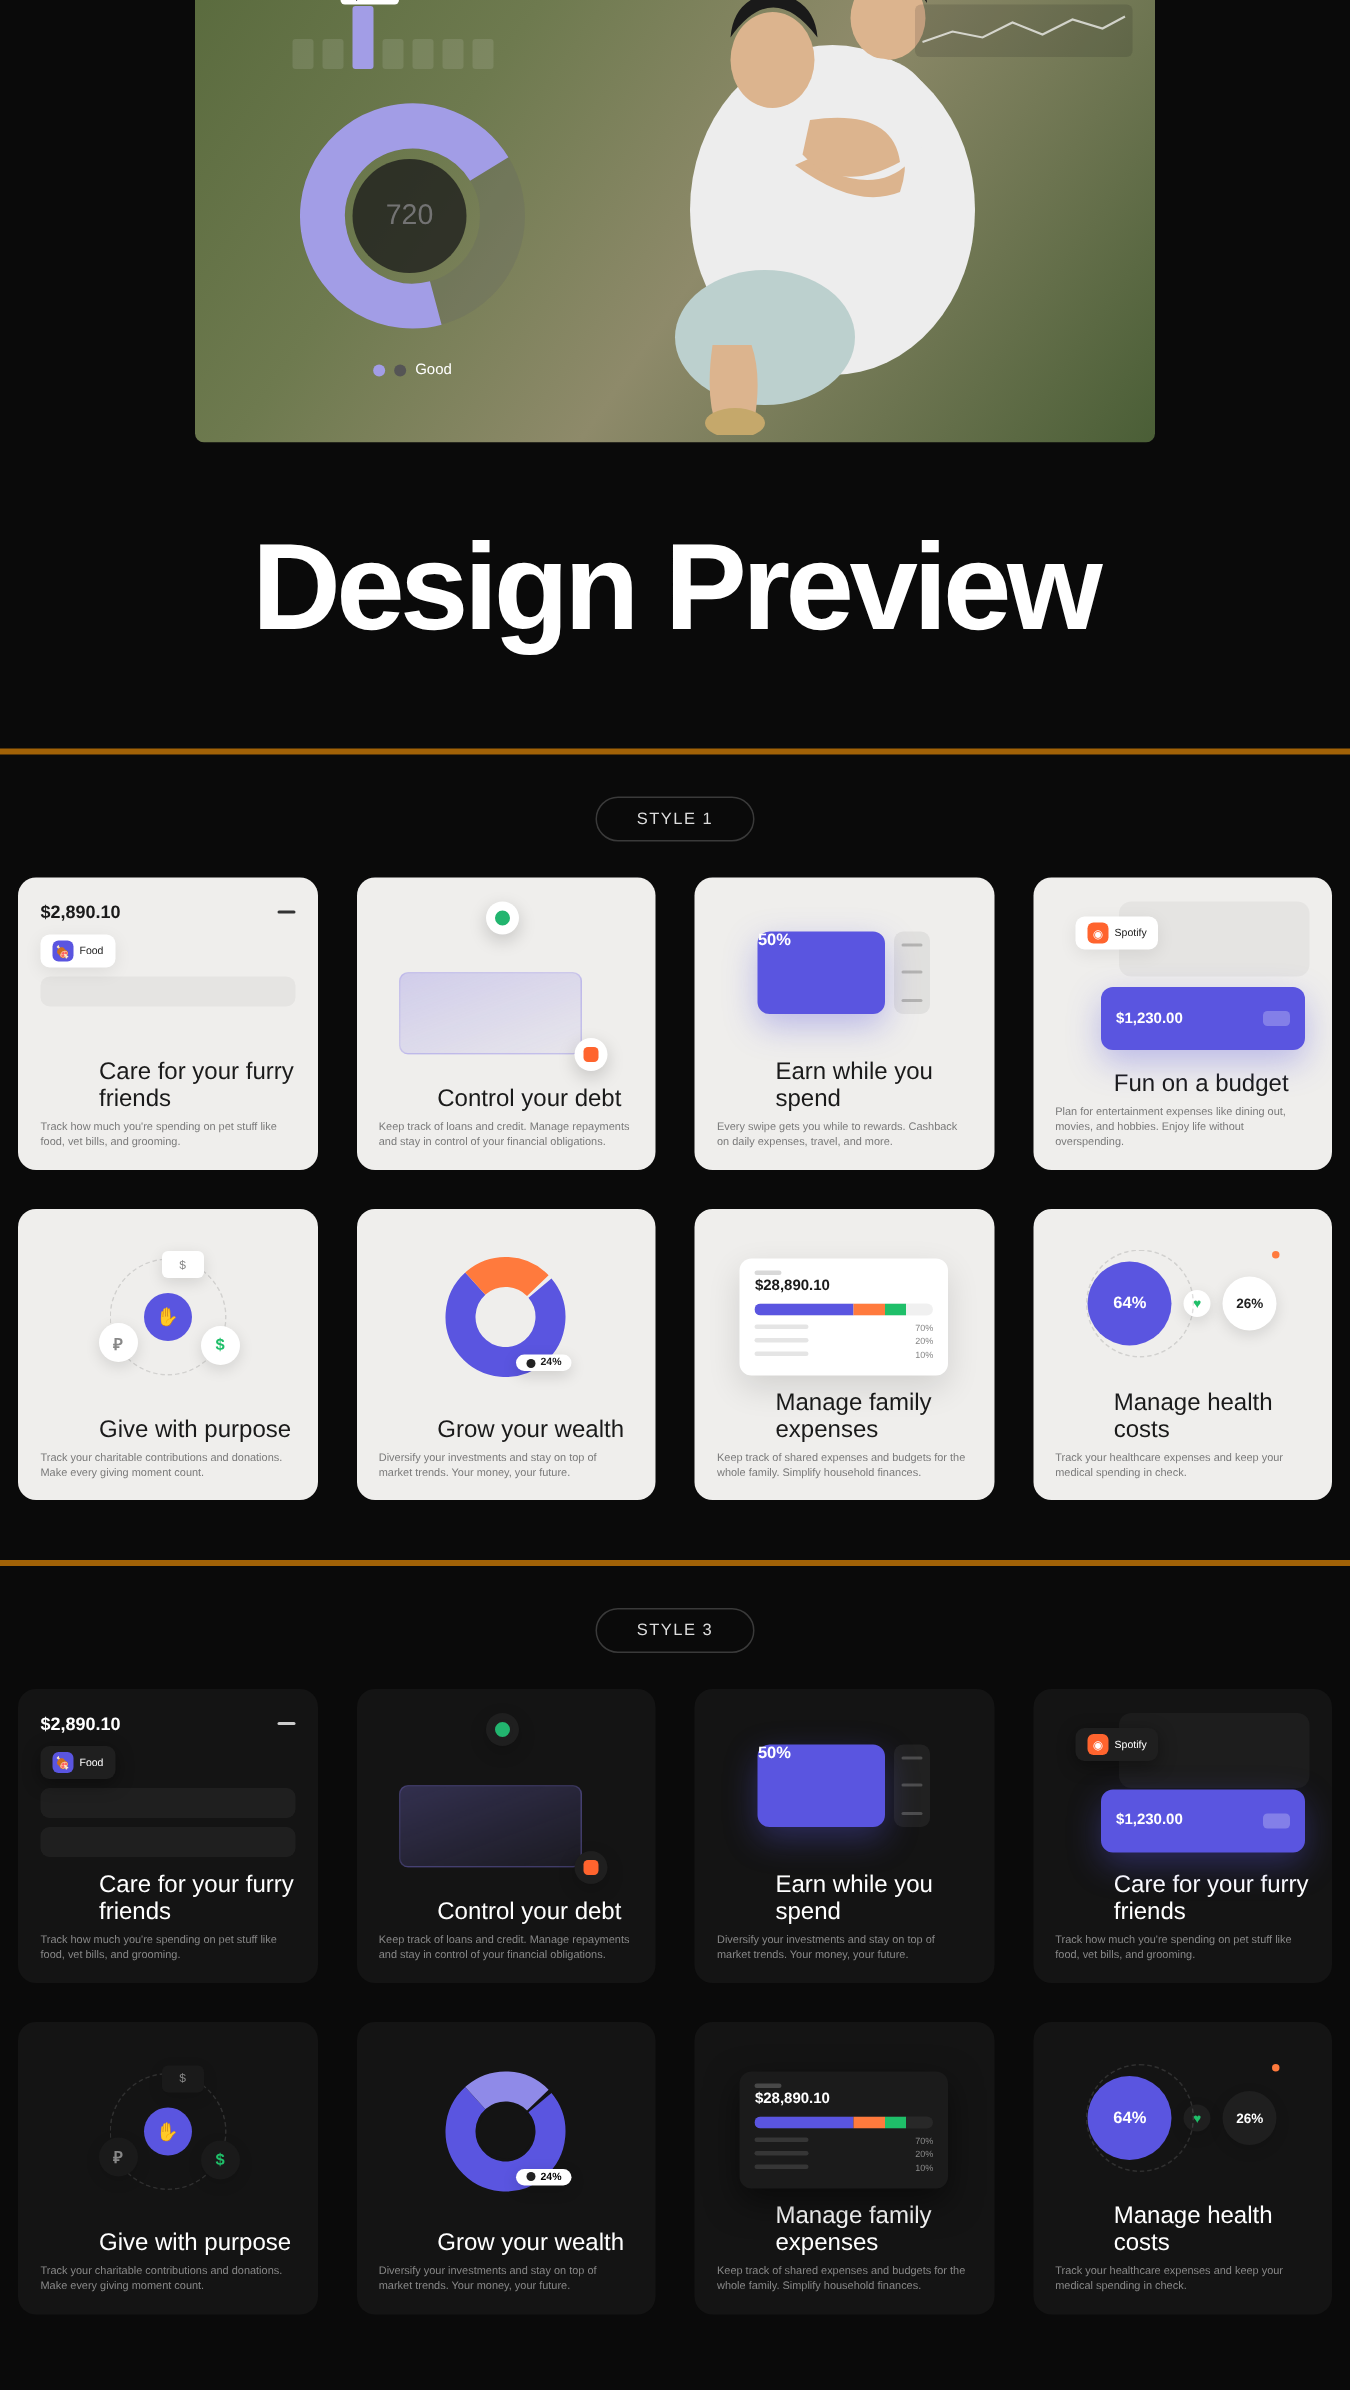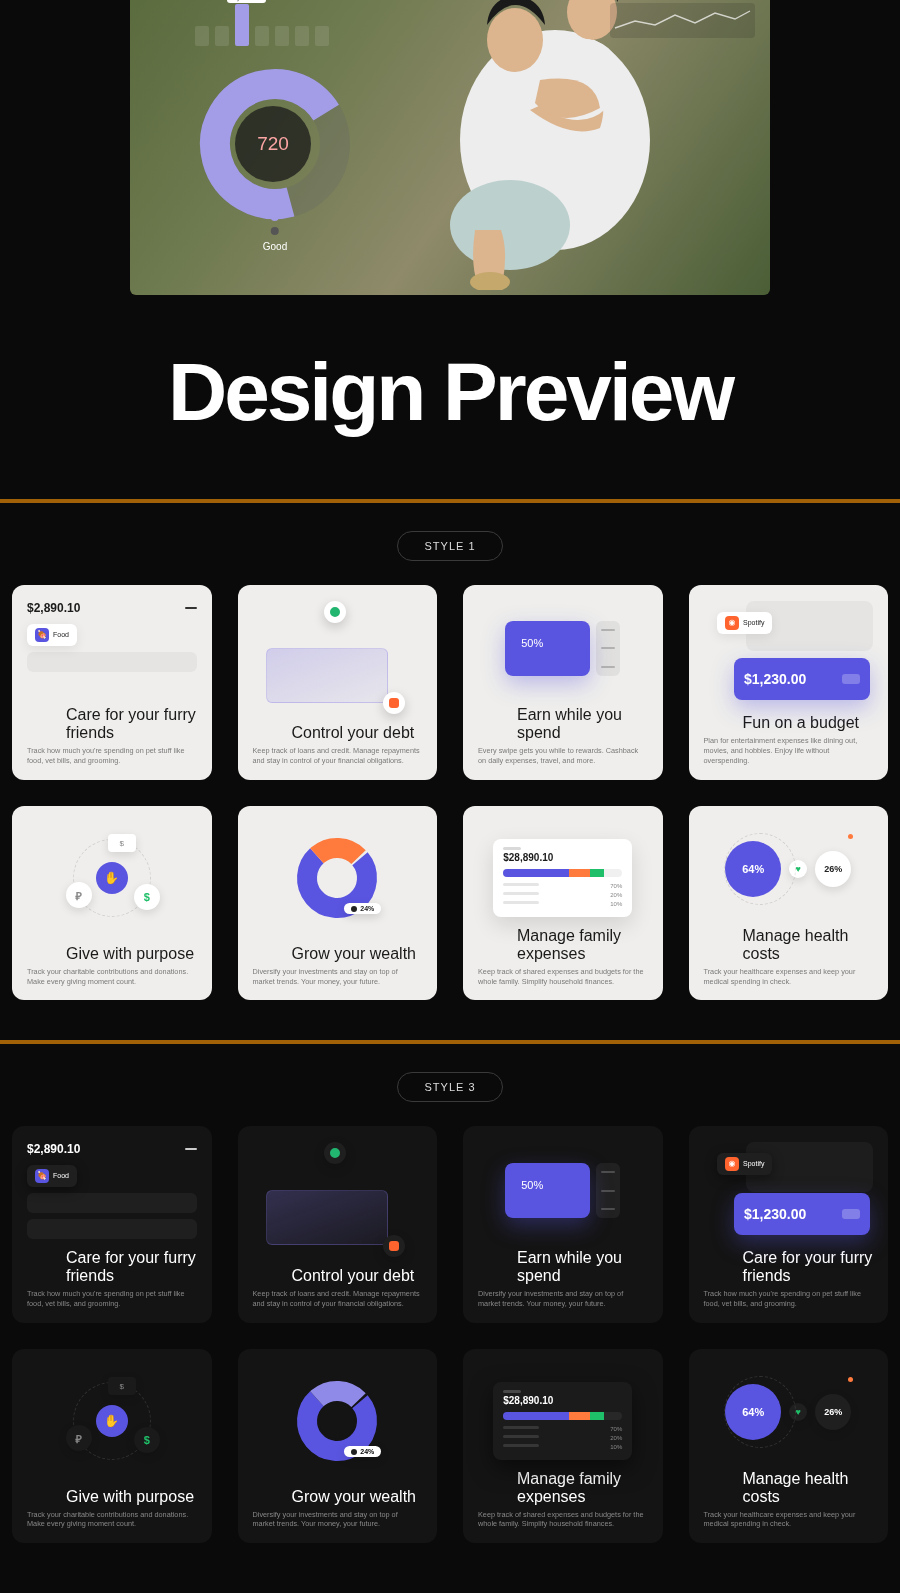--- a/index.html
+++ b/index.html
@@ -69,26 +69,26 @@
   left: 185px; top: 54px;
   width: 180px; height: 180px;
 }
 .donut-ring { stroke:#a29de6; stroke-width:30; fill:none; }
 .donut-bg { stroke:rgba(100,100,100,0.28); stroke-width:30; fill:none;}
 .donut-center {
   position:absolute; left:50px; top:52px; width:76px; height:76px;
   border-radius:50%;
   background: rgba(25,25,25,0.75);
   display:flex; align-items:center; justify-content:center;
-  font-size:19px; font-weight:500; color:#fca5a5;
+  font-size:19px; font-weight:500; color:#737373;
 }
 .donut-legend {
   position:absolute; bottom:-18px; left:50%; transform:translateX(-50%);
   display:flex; align-items:center; gap:6px;
-  font-size:10px; color:#fff;flex-direction:column;
+  font-size:10px; color:#fff;
 }
 .donut-legend .sw{ width:8px;height:8px;border-radius:50%;}
 .sw-purple{background:#a29de6;}
 .sw-grey{background:#555;}
 
 
 .headline {
   text-align:center;
   font-size:82px;
   font-weight:700;
@@ -196,21 +196,21 @@
 .card.dark .il-debt .dot1,.card.dark .il-debt .dot2{background:#1f1f1f;}
 .il-debt .dot1::after{content:"";width:10px;height:10px;border-radius:50%;background:#22b56f;border:2px solid #fff;}
 .card.dark .il-debt .dot1::after{border-color:#1f1f1f;}
 .il-debt .dot2::after{content:"";width:10px;height:10px;border-radius:3px;background:#ff642e;}
 
 .il-earn{
   display:flex;align-items:center;justify-content:center;height:100%;
 }
 .il-earn .credit{
   width:85px;height:55px;border-radius:8px;background:#5a55e0;color:#fff;
-  padding:16px;font-size:11px;font-weight:400;
+  padding:0;font-size:11px;font-weight:700;
   display:flex;align-items:flex-start;
   box-shadow:0 8px 22px rgba(90,85,224,0.35);
 }
 .il-earn .back{
   width:24px;height:55px;margin-left:6px;
   border-radius:6px;
   background:rgba(0,0,0,0.06);
   display:flex;flex-direction:column;justify-content:space-around;align-items:center;
 }
 .card.dark .il-earn .back{background:rgba(255,255,255,0.06);}
@@ -225,21 +225,21 @@
   border-radius:8px;background:rgba(0,0,0,0.04);
 }
 .card.dark .il-fun .bg-panel{background:rgba(255,255,255,0.04);}
 .il-fun .spotify-pill{
   position:absolute;top:10px;left:8%;
 }
 .il-fun .amount-card{
   position:absolute;bottom:4%;right:2%;width:80%;height:42px;
   border-radius:8px;background:#5a55e0;color:#fff;
   padding:0 10px;display:flex;align-items:center;justify-content:space-between;
-  font-size:14px;font-weight:600;
+  font-size:10px;font-weight:600;
   box-shadow:0 8px 22px rgba(90,85,224,0.35);
 }
 .il-fun .amount-card .handle{width:18px;height:10px;border-radius:3px;background:rgba(255,255,255,0.25);}
 
 .il-give{
   position:relative;width:100%;height:100%;
   display:flex;align-items:center;justify-content:center;
 }
 .il-give .ring{
   width:78px;height:78px;border-radius:50%;

